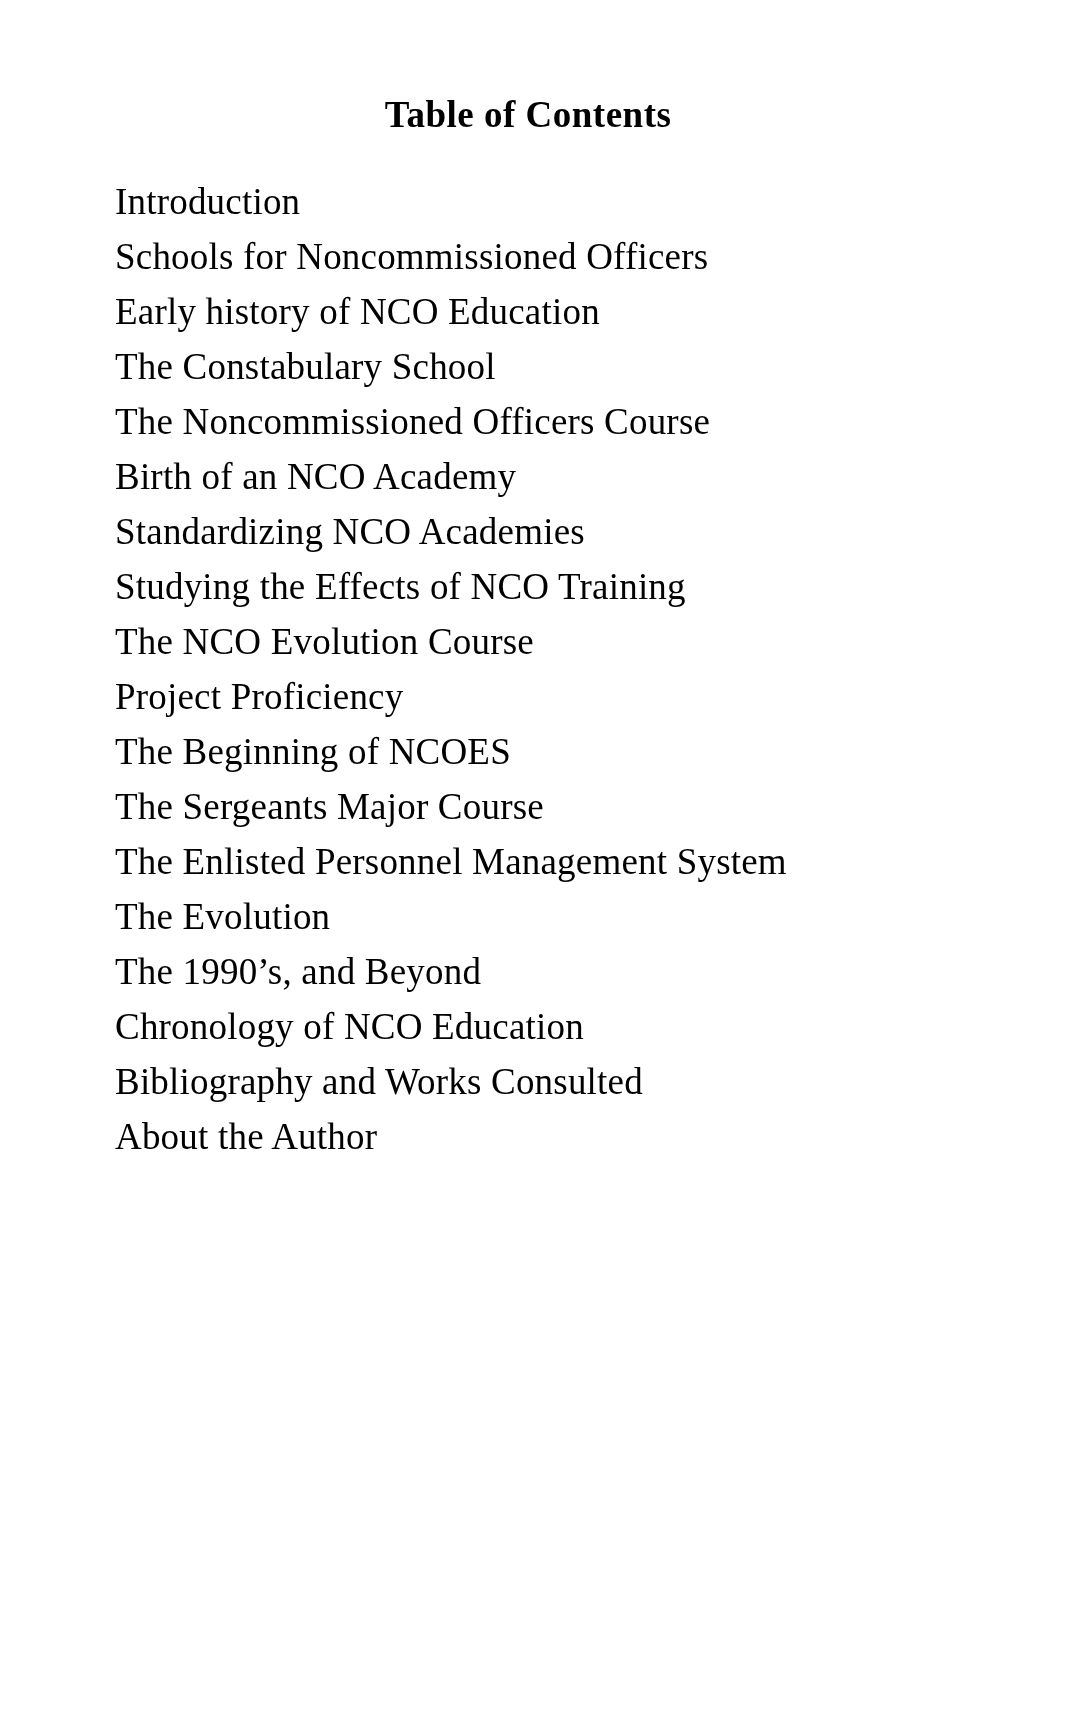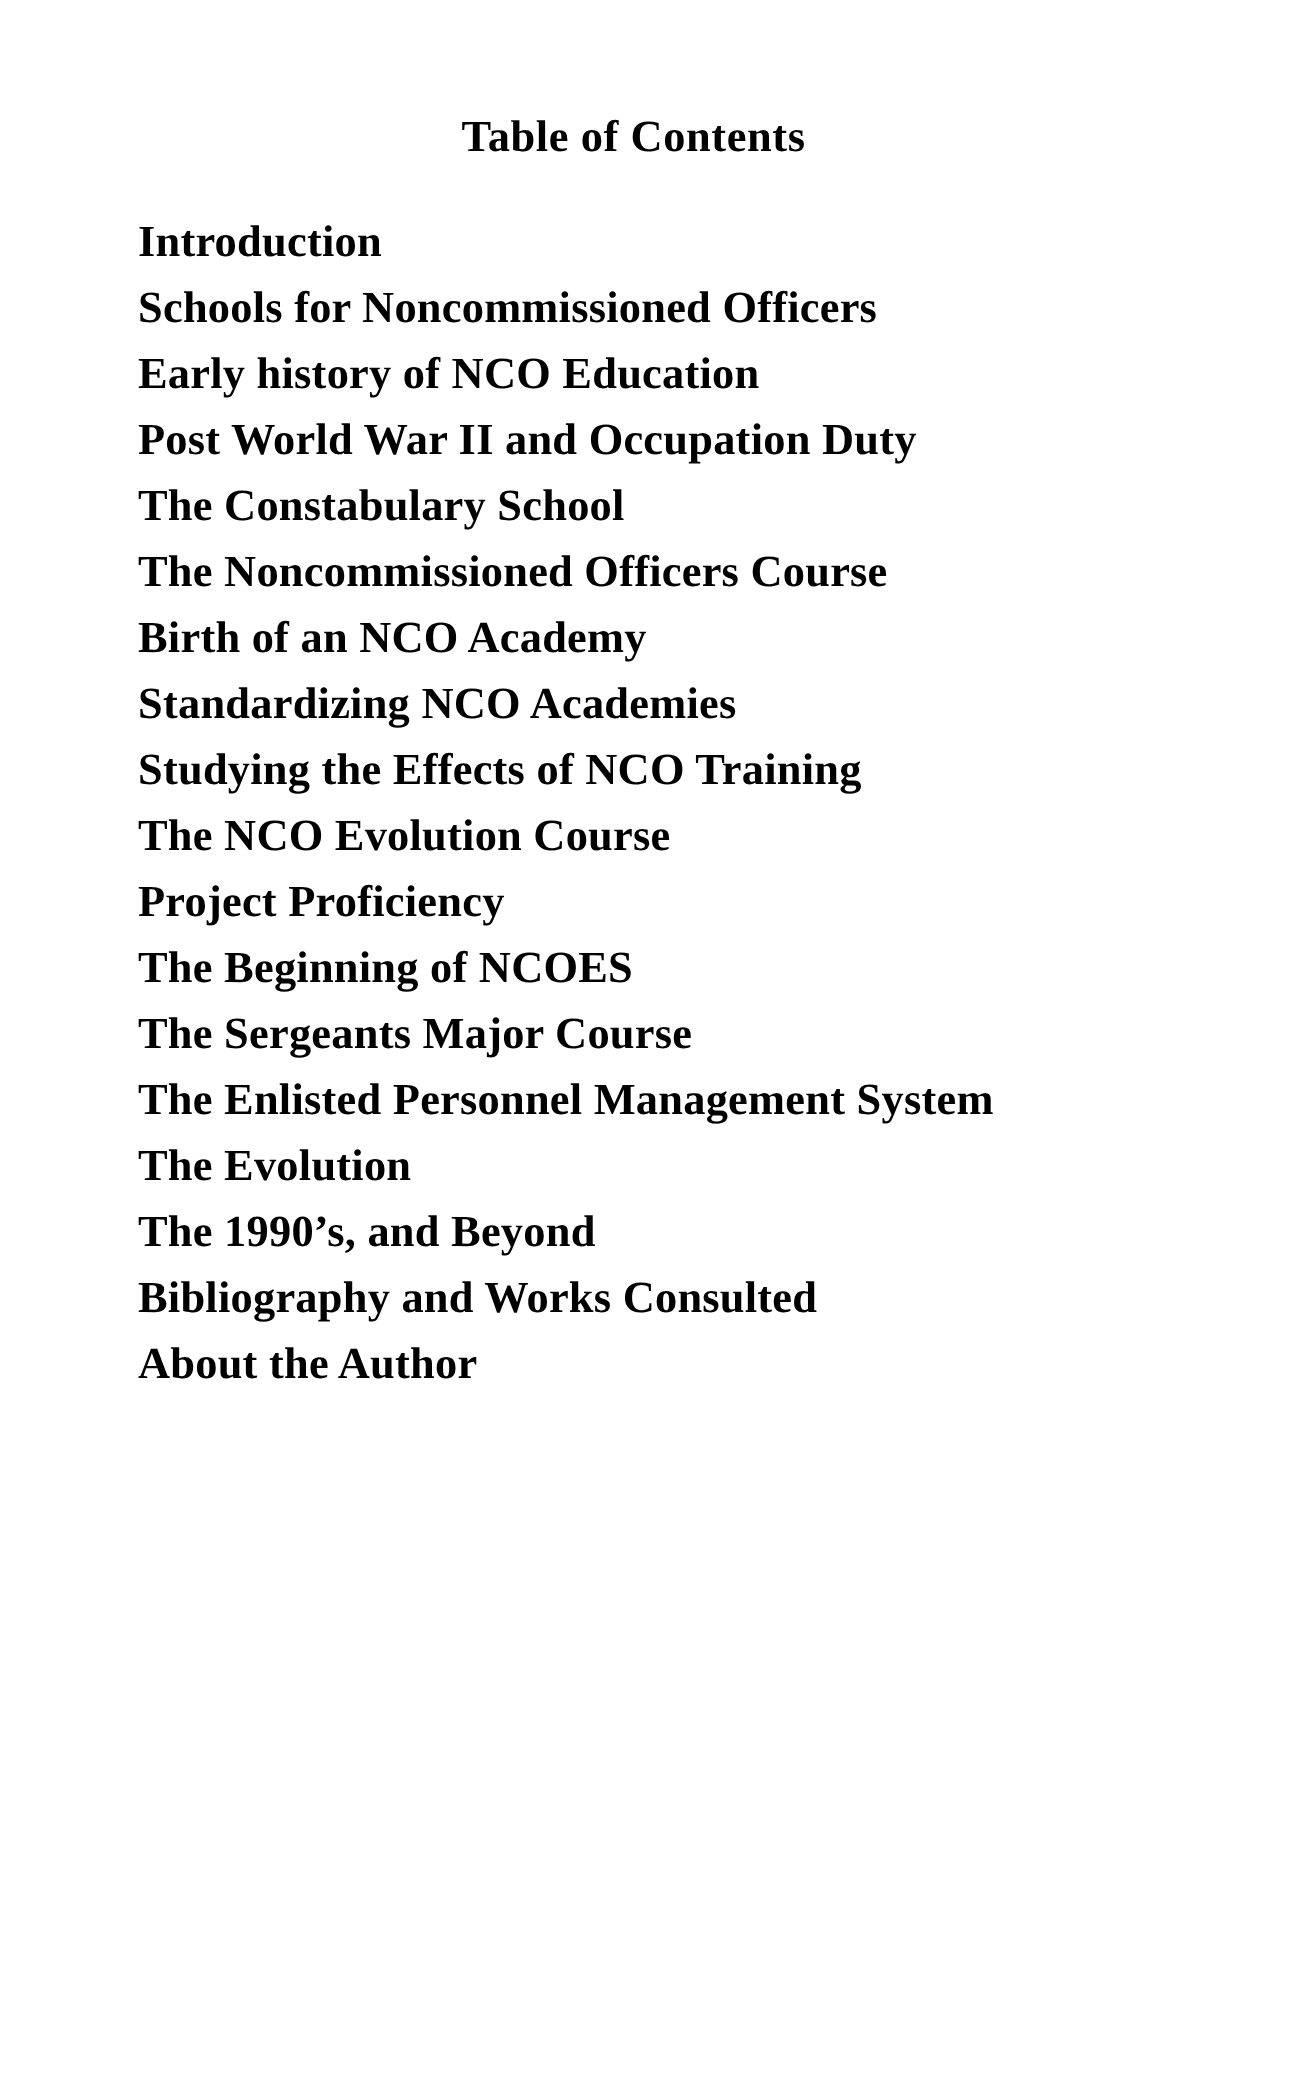--- a/index.html
+++ b/index.html
@@ -30,46 +30,46 @@
     font-weight: bold;
     line-height: 55px;
     letter-spacing: 0.5px;
     transform: translateX(-12px);
   }
   .toc-list {
     margin: 32px 0 0 115px;
   }
   .toc-item {
     font-size: 37px;
-    font-weight: bold;
+    font-weight: normal;
     line-height: 55px;
     letter-spacing: 0.2px;
     white-space: nowrap;
   }
 </style>
 </head>
 <body>
 
 <div class="page">
   <h1 class="doc-title">Table of Contents</h1>
 
   <div class="toc-list">
 
   <div class="toc-item">Introduction</div>
       <div class="toc-item">Schools for Noncommissioned Officers</div>
       <div class="toc-item">Early history of NCO Education</div>
-      <div class="toc-item">Post World War II and Occupation Duty</div>
       <div class="toc-item">The Constabulary School</div>
       <div class="toc-item">The Noncommissioned Officers Course</div>
       <div class="toc-item">Birth of an NCO Academy</div>
       <div class="toc-item">Standardizing NCO Academies</div>
       <div class="toc-item">Studying the Effects of NCO Training</div>
       <div class="toc-item">The NCO Evolution Course</div>
       <div class="toc-item">Project Proficiency</div>
       <div class="toc-item">The Beginning of NCOES</div>
       <div class="toc-item">The Sergeants Major Course</div>
       <div class="toc-item">The Enlisted Personnel Management System</div>
       <div class="toc-item">The Evolution</div>
       <div class="toc-item">The 1990’s, and Beyond</div>
+      <div class="toc-item">Chronology of NCO Education</div>
       <div class="toc-item">Bibliography and Works Consulted</div>
       <div class="toc-item">About the Author</div>
     </div>
 </div>
 
 </body></html>

